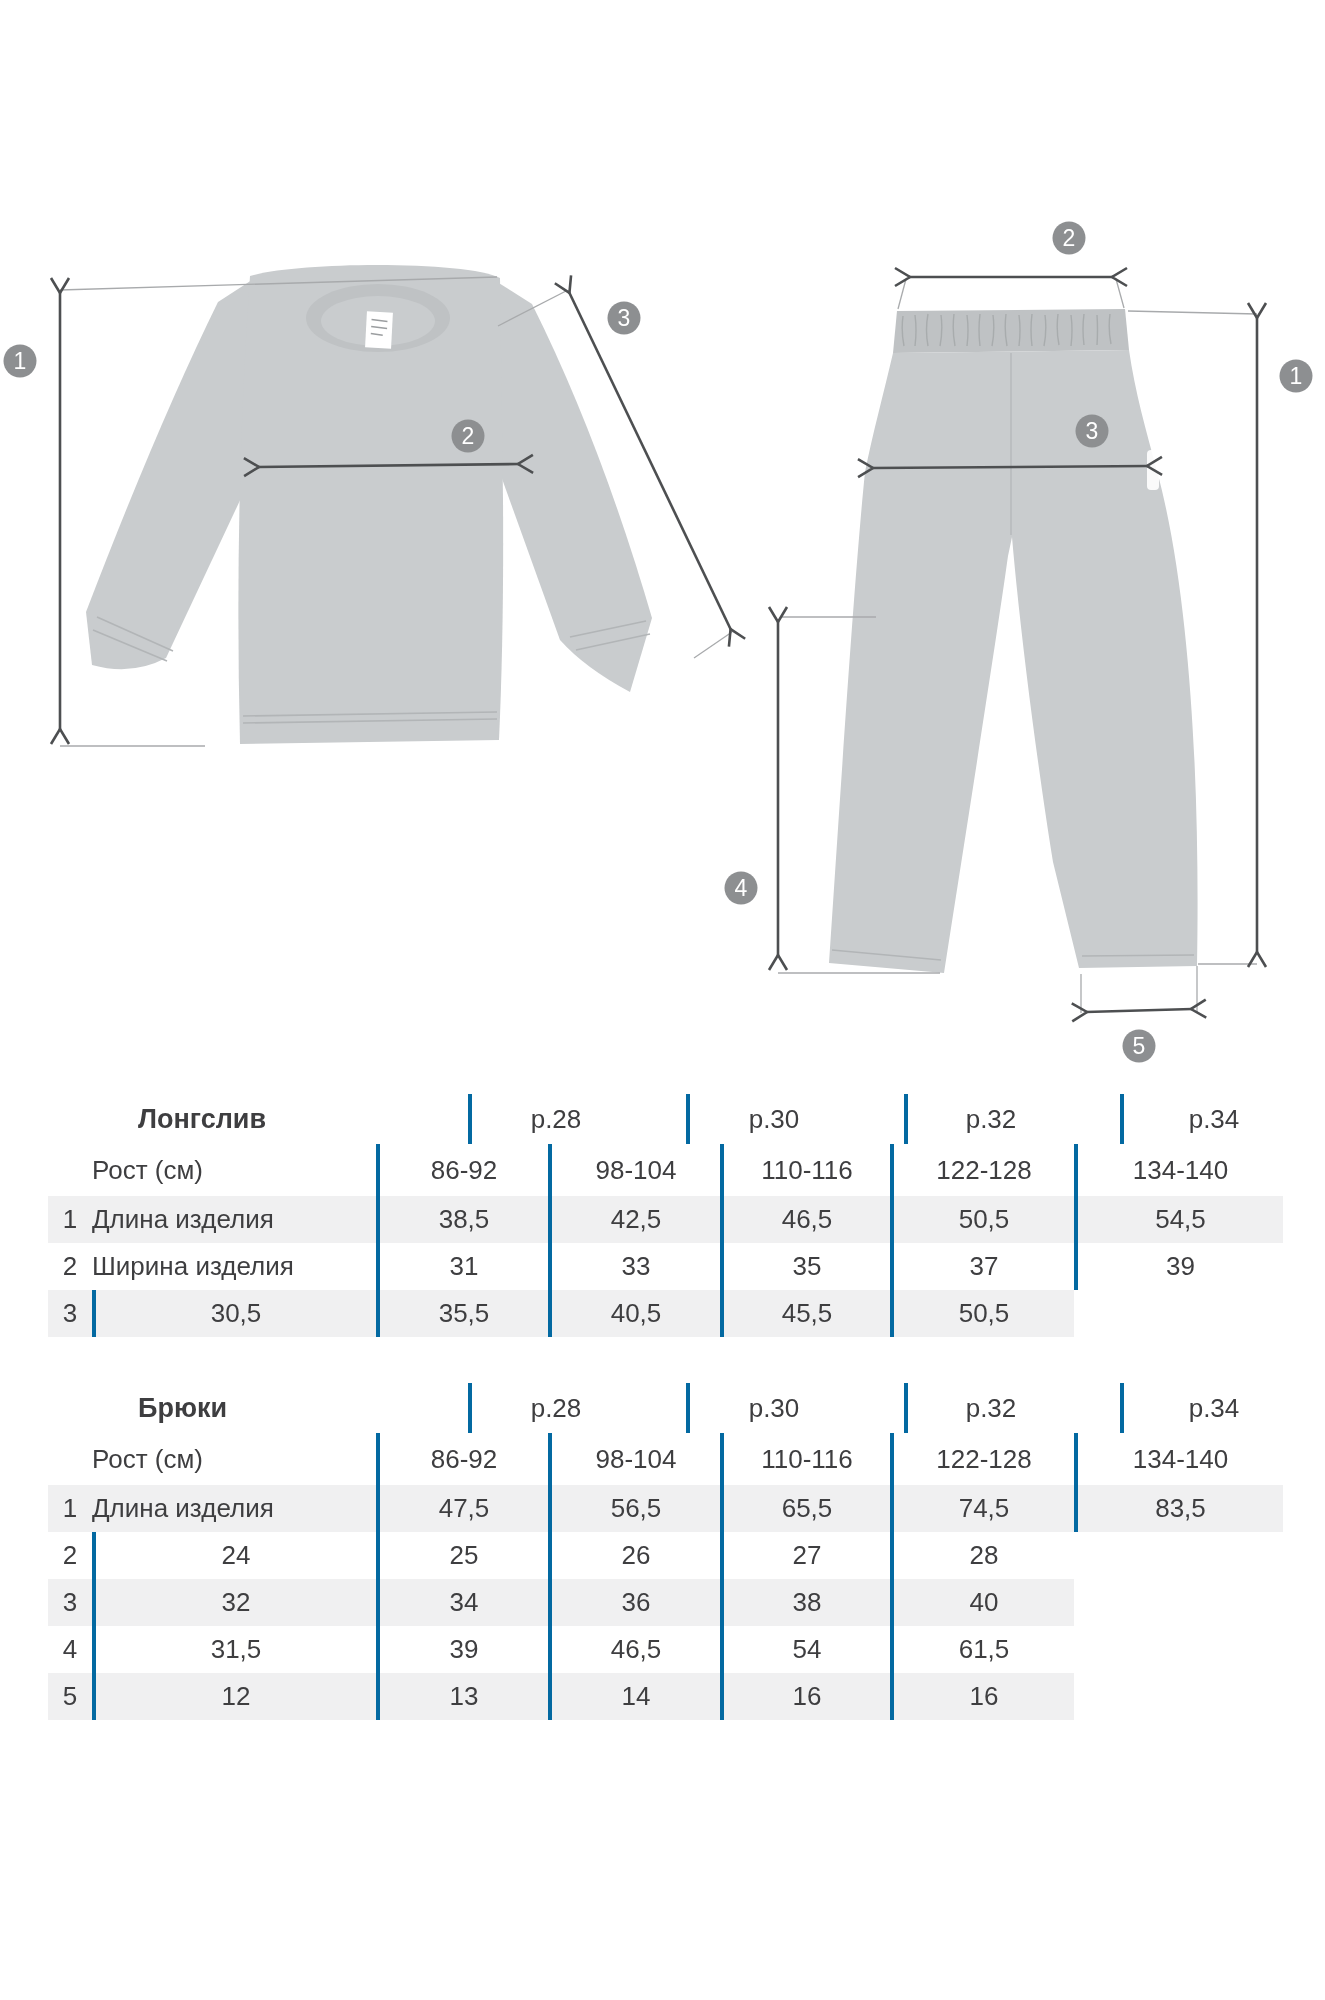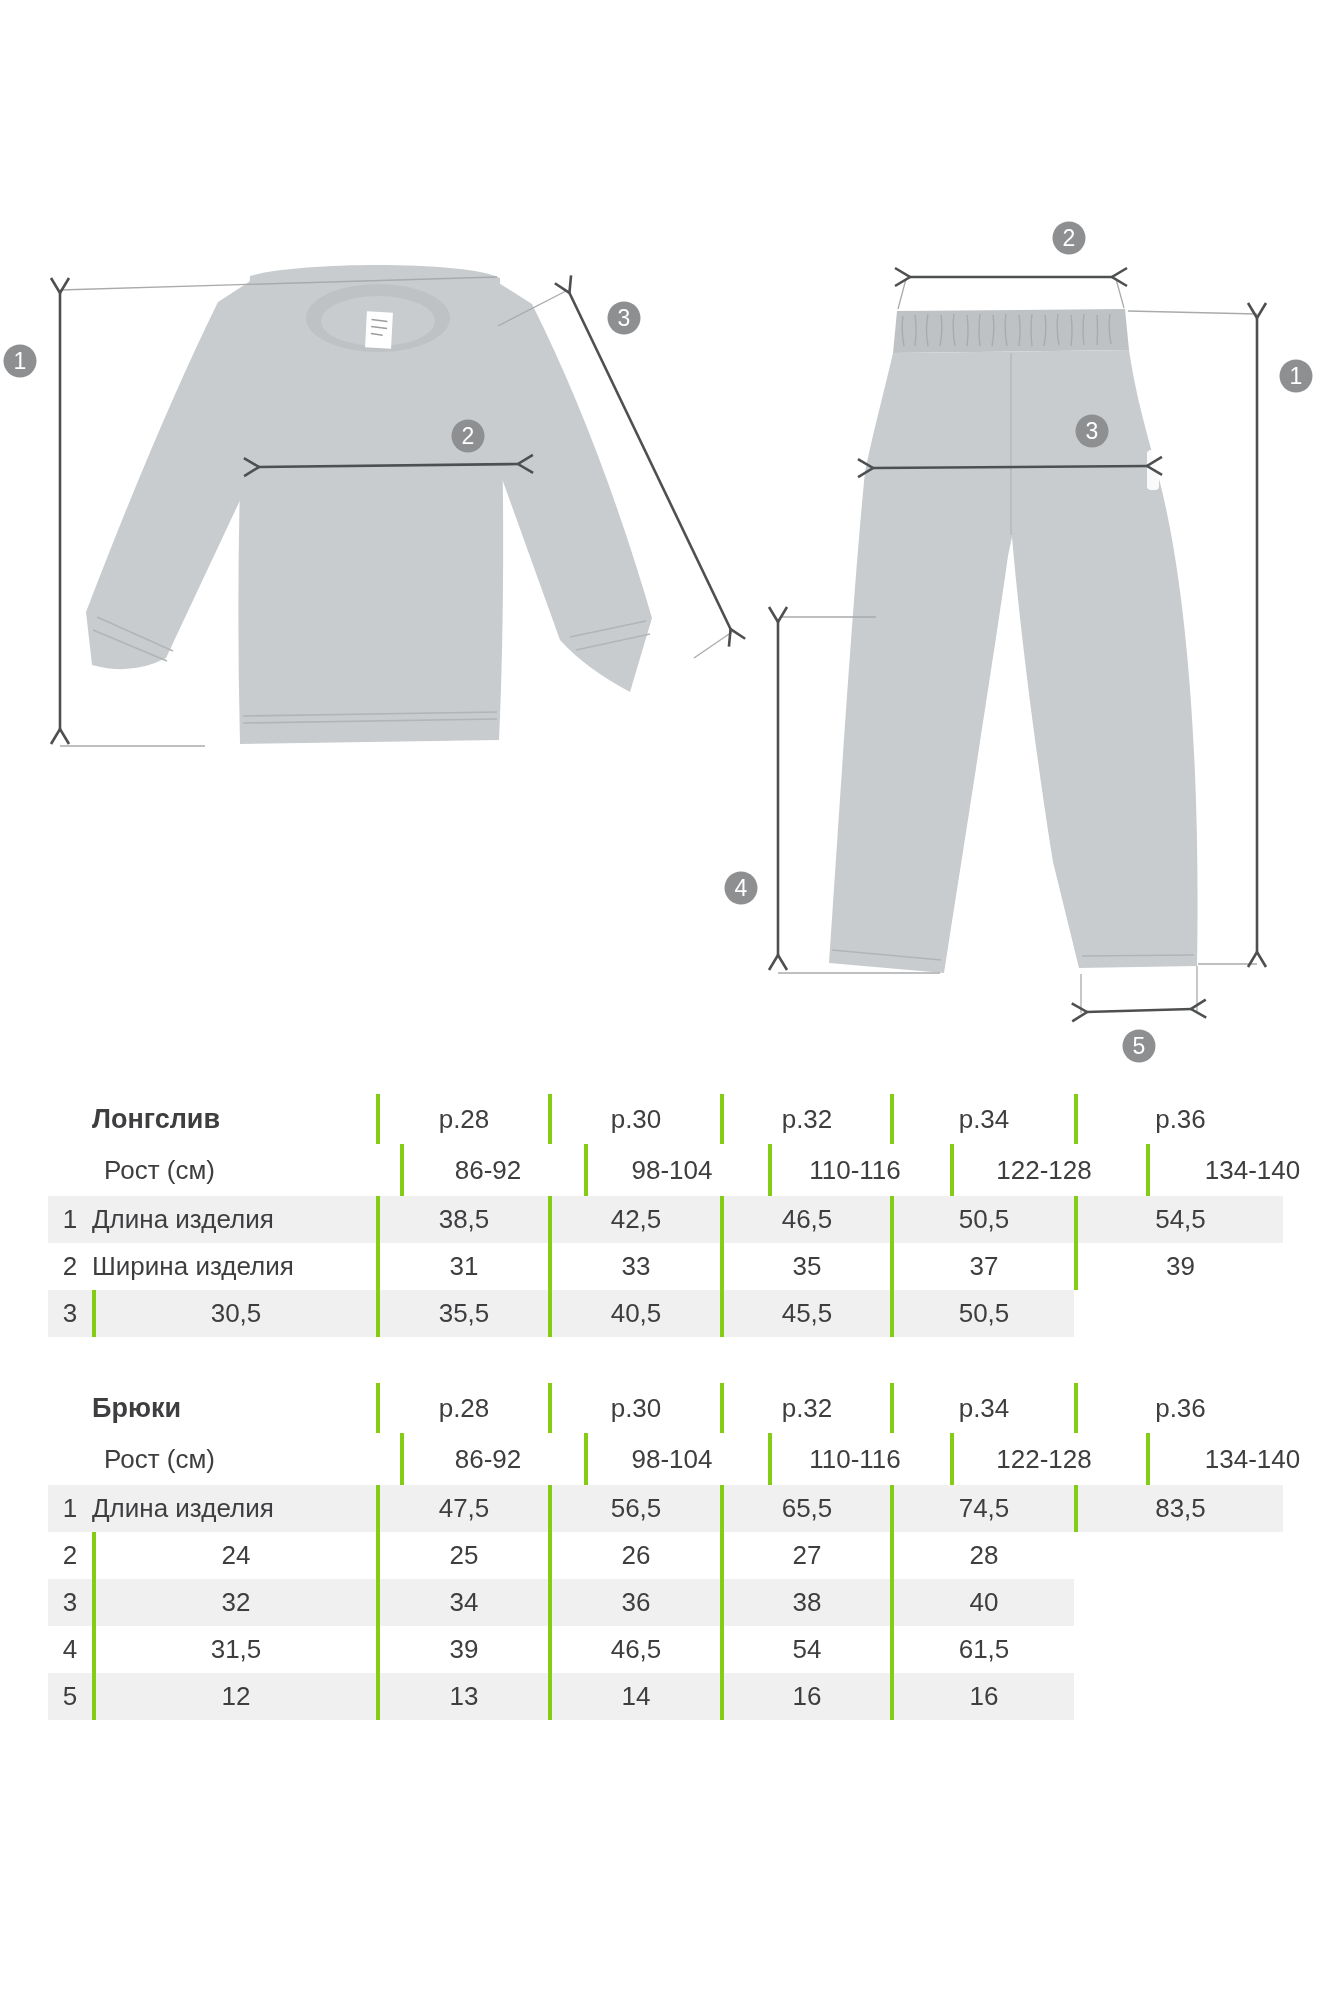--- a/index.html
+++ b/index.html
@@ -21,27 +21,27 @@
   .m-arrow{stroke:var(--arrow);stroke-width:2.6;fill:none;}
   .m-ref{stroke:var(--ref);stroke-width:1.3;fill:none;}
   .badge-circle{fill:var(--badge);}
   .badge-num{fill:var(--badge-text);font-family:"Liberation Sans",sans-serif;font-size:23px;font-weight:500;text-anchor:middle;}
 
   
   .tables{position:absolute;left:48px;top:1094px;width:1239px;}
   .size-table{width:1235px;}
   .size-table + .size-table{margin-top:46px;}
   .row{display:grid;grid-template-columns:44px 284px 172px 172px 170px 184px 209px;align-items:center;}
-  .row-header{height:50px;}
-  .row-height{height:52px;gap:12px;}
+  .row-header{height:50px;gap:46px;}
+  .row-height{height:52px;}
   .row-data{height:47px;}
   .cell{box-sizing:border-box;height:100%;display:flex;align-items:center;font-size:26px;}
   .cell.num{justify-content:center;}
   .cell.label{justify-content:flex-start;}
-  .cell.val{justify-content:center;border-left:4px solid #84cc16;}
+  .cell.val{justify-content:center;border-left:4px solid #0369a1;}
   .row-header .label{font-weight:bold;font-size:27px;}
   .row-data.stripe .cell{background:var(--stripe);}
   .row-data.stripe .cell.val{background:var(--stripe);}
 </style>
 </head>
 <body>
 
 <div class="page">
 
   <svg class="diagram-svg" width="1325" height="1080" viewBox="0 0 1325 1080">

